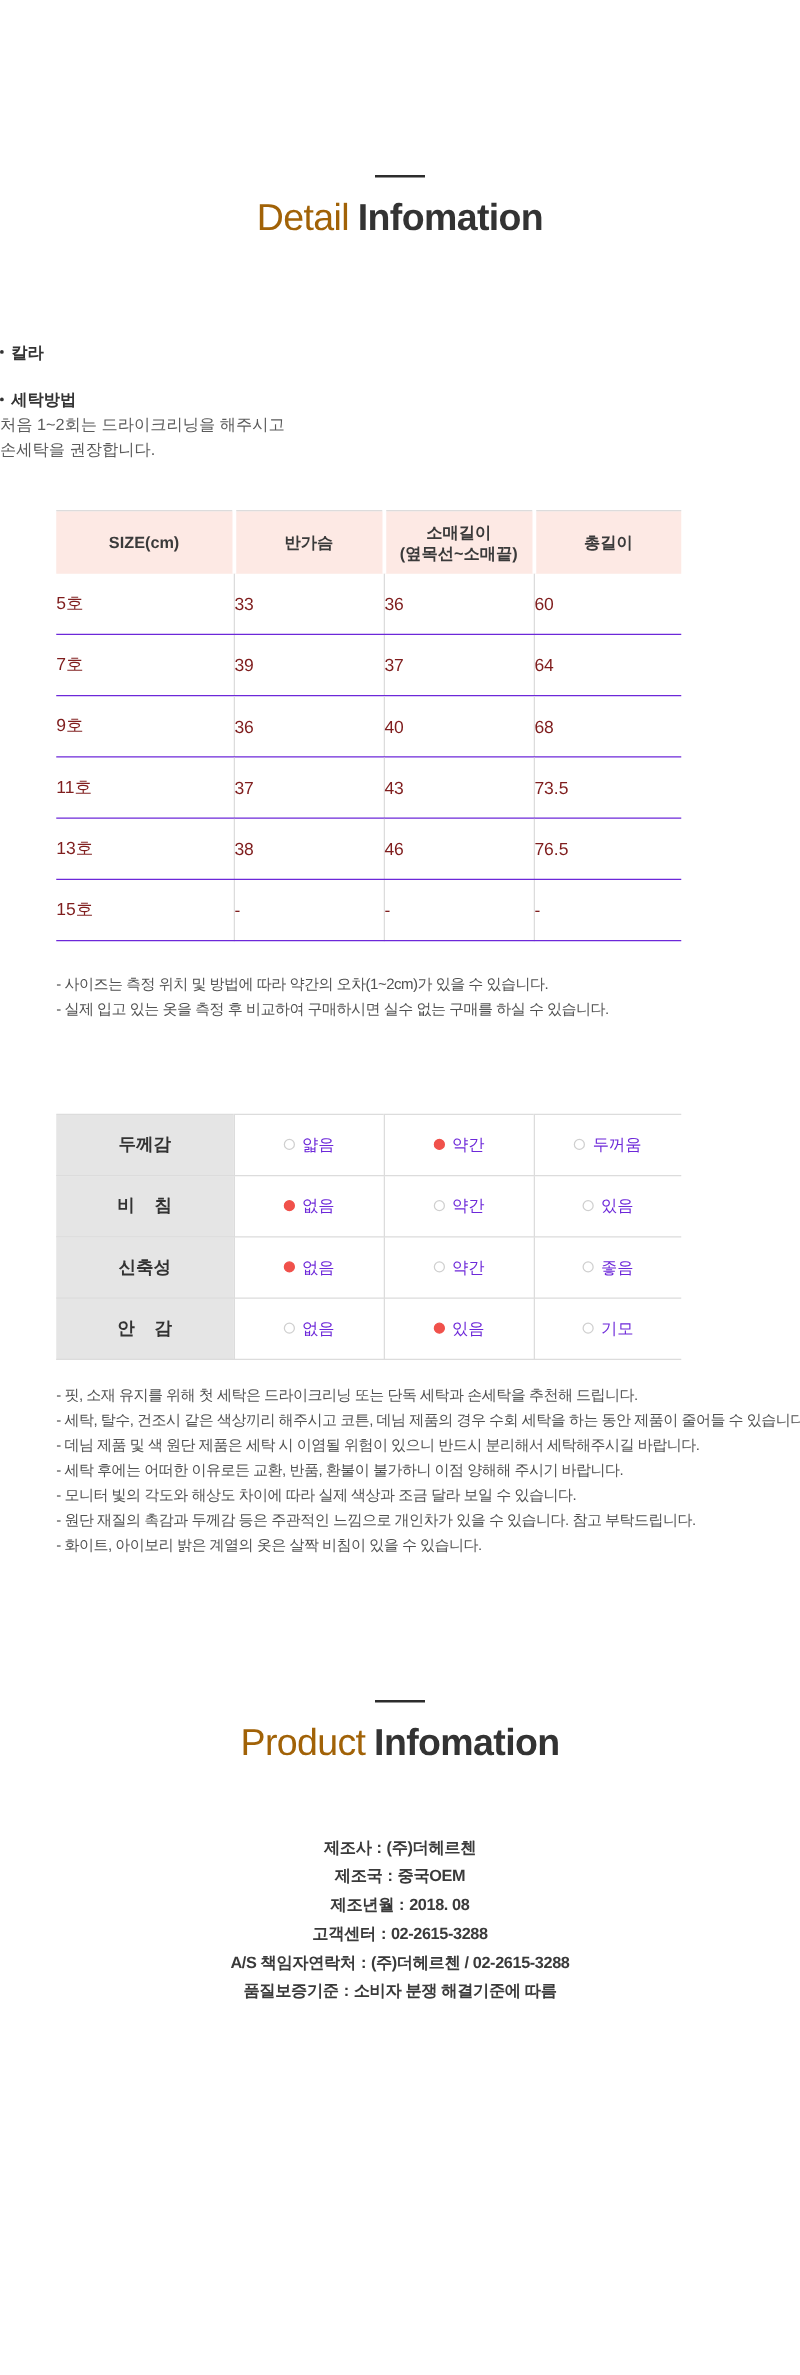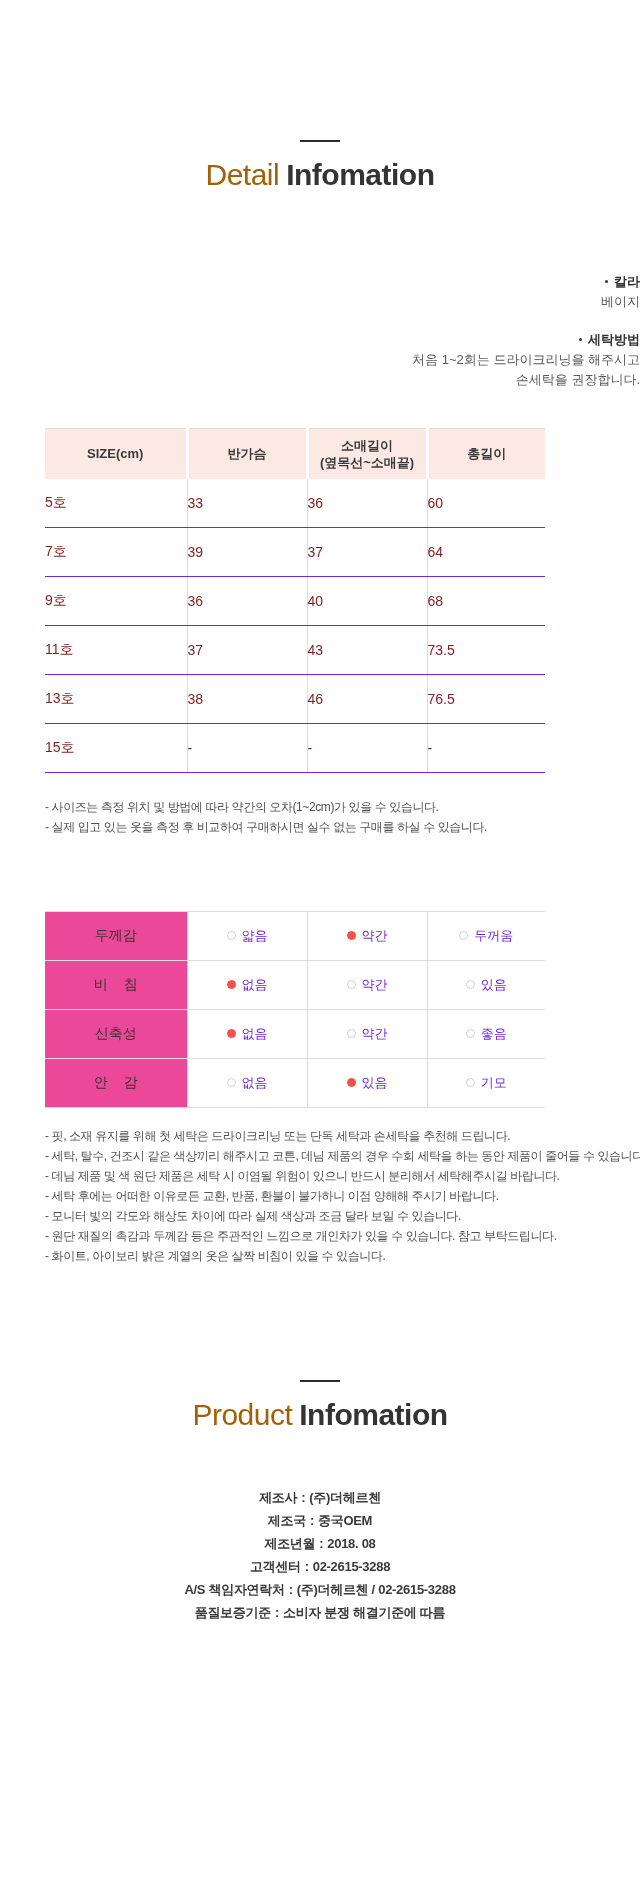--- a/index.html
+++ b/index.html
@@ -10,21 +10,21 @@
     color: #3a3a3a;
   }
   .divider { width: 40px; height: 2px; background: #2c2c2c; margin: 0 auto; }
   .divider.top { margin-top: 140px; }
   .divider.bottom { margin-top: 114px; }
 
   .sec-title { text-align: center; font-size: 30px; line-height: 34px; margin-top: 16px; letter-spacing: -0.5px; }
   .t-light { font-weight: 300; color: #a16207; margin-right: 7px; }
   .t-bold  { font-weight: 700; color: #333333; }
 
-  .attrs { margin-top: 80px; text-align: right; }
+  .attrs { margin-top: 80px; text-align: left; }
   .attr-group { margin-bottom: 18px; }
   .attr-label { font-size: 13px; font-weight: 700; color: #333; line-height: 20px; }
   .bullet-dot { display:inline-block; width:3px; height:3px; border-radius:50%; background:#333; vertical-align:3px; margin-right:6px; }
   .attr-line { font-size: 13px; color: #5a5a5a; line-height: 20px; }
 
   table { border-collapse: collapse; table-layout: fixed; width: 500px; margin-left: 45px; }
   .size-table { margin-top: 38px; }
   .size-table th {
     background: #fde9e4; height: 50px; font-size: 13px; font-weight: 700; color: #3a3a3a;
     border-top: 1px solid #dcdcdc; border-right: 3px solid #ffffff;
@@ -41,21 +41,21 @@
   .notes li { font-size: 12px; color: #505050; line-height: 20px; letter-spacing: -0.4px; white-space: nowrap; }
   .notes.n1 { margin-top: 24px; }
   .notes.n2 { margin-top: 18px; }
 
   .feature-table { margin-top: 74px; border-top: 1px solid #dcdcdc; }
   .feature-table td {
     height: 49px; text-align: center; vertical-align: middle;
     border-bottom: 1px solid #dcdcdc; border-right: 1px solid #dcdcdc;
   }
   .feature-table td:last-child { border-right: none; }
-  .flabel { background: #ec4899; font-size: 14px; font-weight: 400; color: #333; word-spacing: 12px; }
+  .flabel { background: #e5e5e5; font-size: 14px; font-weight: 700; color: #333; word-spacing: 12px; }
   .fopt { font-size: 13px; color: #6d28d9; }
   .radio { display:inline-block; width:9px; height:9px; border-radius:50%;
            border:1px solid #cfcfcf; background:#fff; margin-right:6px; vertical-align:0px; }
   .radio.on { background:#f0514b; border-color:#f0514b; }
 
   .product-info { margin-top: 54px; text-align: center; }
   .pi-line { font-size: 13px; font-weight: 700; color: #3a3a3a; line-height: 23px; letter-spacing: -0.3px; }
   .pi-sep { margin: 0 4px; font-weight: 700; }
   .pi-value { font-weight: 700; }
 </style>
@@ -64,21 +64,20 @@
 
 <div class="divider top"></div>
 
 <div class="sec-title">
   <span class="t-light">Detail</span><span class="t-bold">Infomation</span>
 </div>
 
 <div class="attrs">
   <div class="attr-group">
     <div class="attr-label"><span class="bullet-dot"></span><span>칼라</span></div>
-    <div class="attr-line">베이지</div>
   </div>
   <div class="attr-group">
     <div class="attr-label"><span class="bullet-dot"></span><span>세탁방법</span></div>
     <div class="attr-line">처음 1~2회는 드라이크리닝을 해주시고</div>
     <div class="attr-line">손세탁을 권장합니다.</div>
   </div>
 </div>
 
 <table class="size-table">
   <colgroup>

